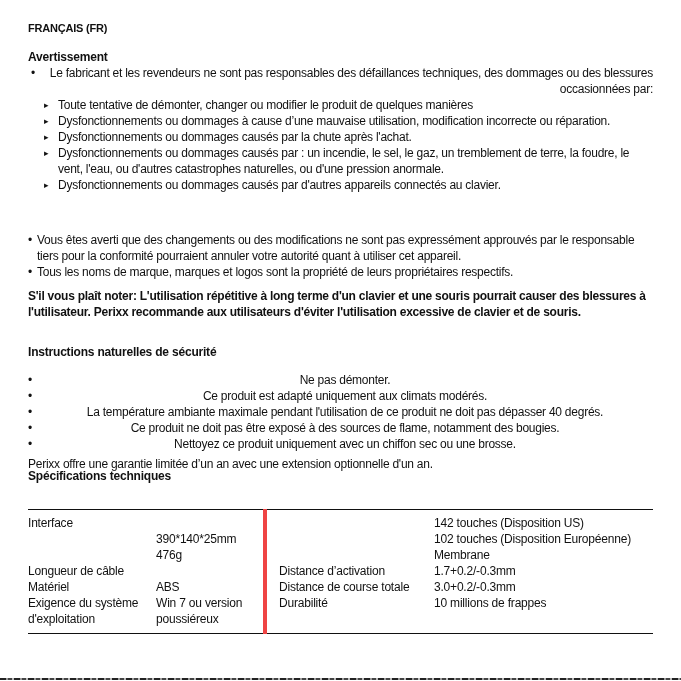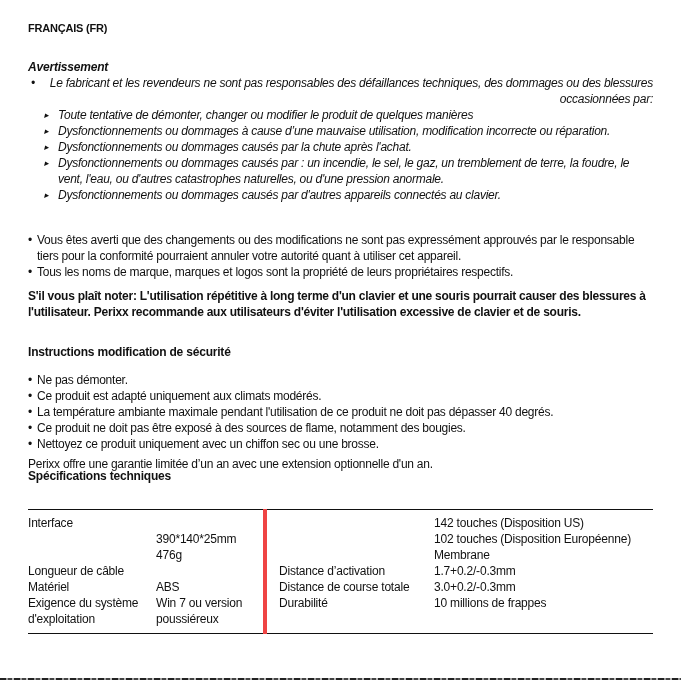--- a/index.html
+++ b/index.html
@@ -35,21 +35,21 @@
       background: repeating-linear-gradient(90deg, #222 0 6px, #999 6px 8px, #444 8px 12px, #bbb 12px 14px);
     }
   </style>
 </head>
 <body>
 
 <div class="page">
 
   <div class="lang-title">FRANÇAIS (FR)</div>
 
-  <div class="section" style="top:59px;font-style:italic;">
+  <div class="section" style="top:49px;">
     <div class="heading">Avertissement</div>
     <ul>
       <li class="b1 txt">
         <span>Le fabricant et les revendeurs ne sont pas responsables des défaillances techniques, des dommages ou des blessures occasionnées par:</span>
       </li>
       <li class="b2 txt"><span></span><span>Toute tentative de démonter, changer ou modifier le produit de quelques manières</span></li>
       <li class="b2 txt"><span></span><span>Dysfonctionnements ou dommages à cause d’une mauvaise utilisation,  modification incorrecte ou réparation.</span></li>
       <li class="b2 txt"><span></span><span>Dysfonctionnements ou dommages causés par la chute après l'achat.</span></li>
       <li class="b2 txt"><span></span><span>Dysfonctionnements ou dommages causés par : un incendie, le sel, le gaz, un tremblement de terre, la foudre, le vent, l'eau, ou d'autres catastrophes naturelles, ou d'une pression anormale.</span></li>
       <li class="b2 txt"><span></span><span>Dysfonctionnements ou dommages causés par d'autres appareils connectés au clavier.</span></li>
@@ -59,22 +59,22 @@
   <div class="section" style="top:232px;">
     <ul>
       <li class="b0 txt"><span>Vous êtes averti que des changements ou des modifications ne sont pas expressément approuvés par le responsable tiers pour la conformité pourraient annuler votre autorité quant à utiliser cet appareil.</span></li>
       <li class="b0 txt"><span>Tous les noms de marque, marques et logos sont la propriété de leurs propriétaires respectifs.</span></li>
     </ul>
   </div>
 
   <div class="section bold-note" style="top:288px;">S'il vous plaît noter: L'utilisation répétitive à long terme d'un clavier et une souris pourrait causer des blessures à l'utilisateur. Perixx recommande aux utilisateurs d'éviter l'utilisation excessive de clavier et de souris.</div>
 
   <div class="section" style="top:344px;">
-    <div class="heading">Instructions modification de sécurité</div>
-    <ul style="margin-top:12px;">
+    <div class="heading">Instructions naturelles de sécurité</div>
+    <ul style="margin-top:12px;text-align:center;">
       <li class="b0 txt"><span>Ne pas démonter.</span></li>
       <li class="b0 txt"><span>Ce produit est adapté uniquement aux climats modérés.</span></li>
       <li class="b0 txt"><span>La température ambiante maximale pendant l'utilisation de ce produit ne doit pas dépasser 40 degrés.</span></li>
       <li class="b0 txt"><span>Ce produit ne doit pas être exposé à des sources de flame, notamment des bougies.</span></li>
       <li class="b0 txt"><span>Nettoyez ce produit uniquement avec un chiffon sec ou une brosse.</span></li>
     </ul>
   </div>
 
   <div class="section txt" style="top:456px;">Perixx offre une garantie limitée d’un an avec une extension optionnelle d'un an.</div>
 

